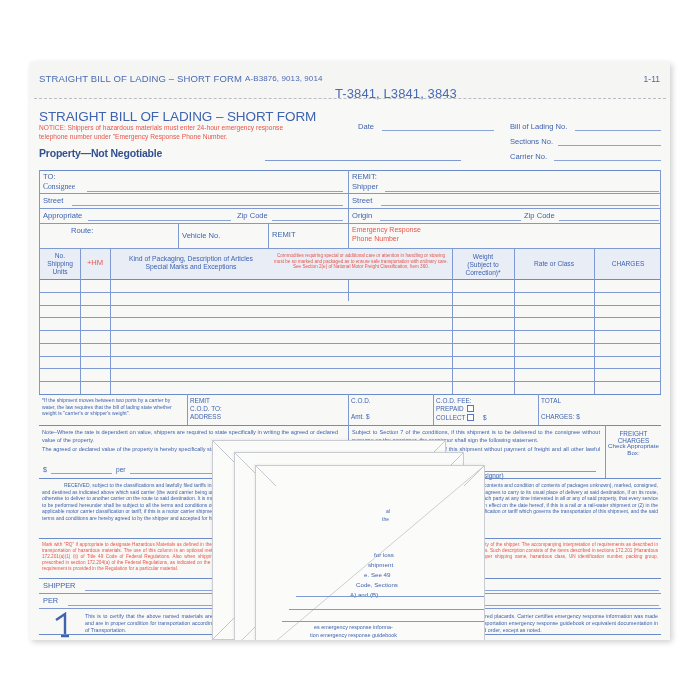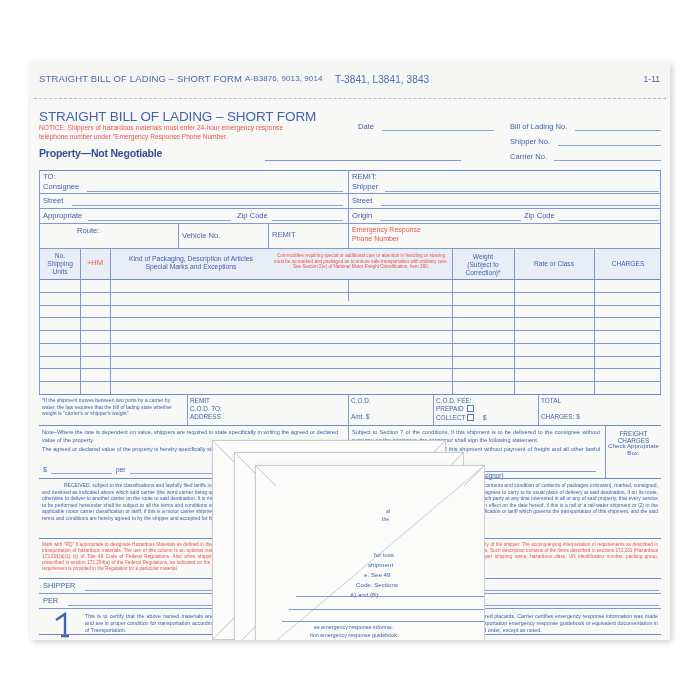--- a/index.html
+++ b/index.html
@@ -22,22 +22,22 @@
   }
   .stub-title{
     position:absolute;left:9px;top:11px;
     color:#4a6ab5;font-size:9.5px;letter-spacing:.15px;white-space:nowrap;
   }
   .stub-codes{
     position:absolute;left:215px;top:12px;
     color:#4a6ab5;font-size:8px;letter-spacing:.1px;white-space:nowrap;
   }
   .stub-codes2{
-    position:absolute;left:305px;top:12px;
-    color:#4a6ab5;font-size:10px;letter-spacing:.1px;white-space:nowrap;
+    position:absolute;left:305px;top:24px;
+    color:#4a6ab5;font-size:13px;letter-spacing:.1px;white-space:nowrap;
   }
   .stub-num{
     position:absolute;right:10px;top:12px;
     color:#4a6ab5;font-size:8.5px;
   }
   .perf{
     position:absolute;left:4px;top:36px;width:632px;height:0;
     border-top:1px dashed #b9bcc4;
   }
   
@@ -93,35 +93,35 @@
     <div class="maintitle">STRAIGHT BILL OF LADING – SHORT FORM</div>
     <div class="notice">NOTICE: Shippers of hazardous materials must enter 24-hour emergency response telephone number under "Emergency Response Phone Number.</div>
     <div class="orig">Property—Not Negotiable</div>
 
     <div class="lbl" style="left:328px;top:21px;">Date</div>
     <div class="dot" style="left:352px;top:29px;width:112px;"></div>
 
     <div class="lbl" style="left:480px;top:21px;">Bill of Lading No.</div>
     <div class="dot" style="left:545px;top:29px;width:86px;"></div>
 
-    <div class="lbl" style="left:480px;top:36px;">Shipper No.</div>
+    <div class="lbl" style="left:480px;top:36px;">Sections No.</div>
     <div class="dot" style="left:528px;top:44px;width:103px;"></div>
 
     <div class="lbl" style="left:480px;top:51px;">Carrier No.</div>
     <div class="dot" style="left:524px;top:59px;width:107px;"></div>
 
     <div class="ln hl" style="left:235px;top:59px;width:196px;"></div>
     <div class="lbl-sm" style="left:301px;top:60px;"></div>
 
     <div class="ln hl2" style="left:9px;top:69px;width:622px;"></div>
     <div class="ln vl" style="left:9px;top:69px;height:131px;"></div>
     <div class="ln vl" style="left:630px;top:69px;height:131px;"></div>
 
     <div class="lbl" style="left:13px;top:71px;">TO:</div>
-    <div class="lbl" style="left:13px;top:81px;">Consignee</div>
+    <div class="lbl" style="left:13px;top:81px;font-family:Liberation Serif, serif;">Consignee</div>
     <div class="dot" style="left:57px;top:90px;width:256px;"></div>
     <div class="ln vl" style="left:318px;top:69px;height:131px;"></div>
     <div class="lbl" style="left:322px;top:71px;">REMIT:</div>
     <div class="lbl" style="left:322px;top:81px;">Shipper</div>
     <div class="dot" style="left:355px;top:90px;width:274px;"></div>
     <div class="ln hl" style="left:9px;top:92px;width:622px;"></div>
 
     <div class="lbl" style="left:13px;top:95px;">Street</div>
     <div class="dot" style="left:42px;top:104px;width:271px;"></div>
     <div class="lbl" style="left:322px;top:95px;">Street</div>
@@ -131,21 +131,21 @@
     <div class="lbl" style="left:13px;top:110px;">Appropriate</div>
     <div class="dot" style="left:58px;top:119px;width:143px;"></div>
     <div class="lbl" style="left:207px;top:110px;">Zip Code</div>
     <div class="dot" style="left:242px;top:119px;width:71px;"></div>
     <div class="lbl" style="left:322px;top:110px;">Origin</div>
     <div class="dot" style="left:350px;top:119px;width:141px;"></div>
     <div class="lbl" style="left:494px;top:110px;">Zip Code</div>
     <div class="dot" style="left:529px;top:119px;width:100px;"></div>
     <div class="ln hl" style="left:9px;top:122px;width:622px;"></div>
 
-    <div class="lbl" style="left:19px;top:125px;padding-left:28px;">Route:</div>
+    <div class="lbl" style="left:13px;top:125px;padding-left:28px;">Route:</div>
     <div class="ln vl" style="left:148px;top:122px;height:25px;"></div>
     <div class="lbl" style="left:152px;top:130px;">Vehicle No.</div>
     <div class="ln vl" style="left:238px;top:122px;height:25px;"></div>
     <div class="lbl" style="left:242px;top:129px;">REMIT</div>
     <div class="ln vl" style="left:318px;top:122px;height:25px;"></div>
     <div class="r" style="left:322px;top:125px;font-size:7px;">Emergency Response</div>
     <div class="r" style="left:322px;top:134px;font-size:7px;">Phone Number</div>
     <div class="ln hl" style="left:9px;top:147px;width:622px;"></div>
 
     <div class="hdrfill" style="left:10px;top:148px;width:620px;height:30px;"></div>

